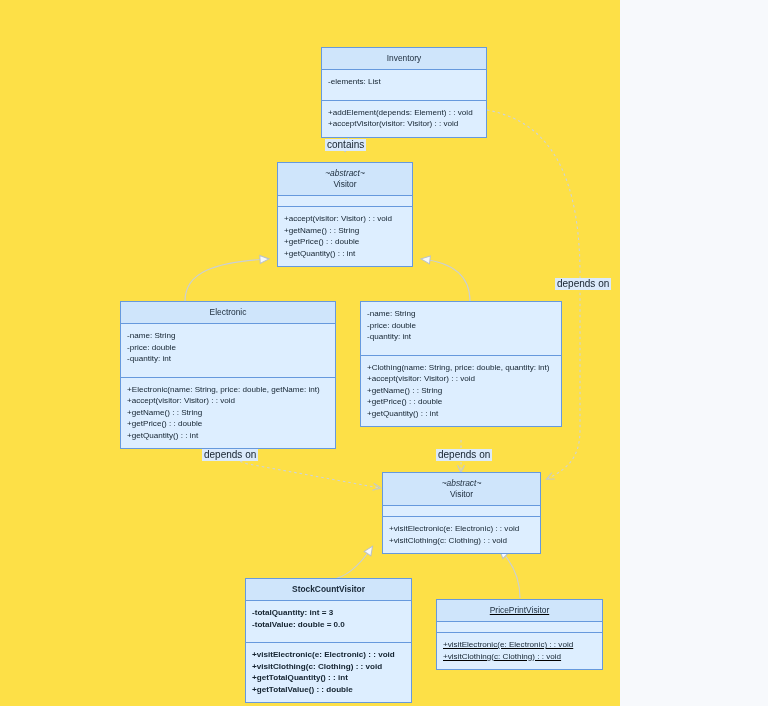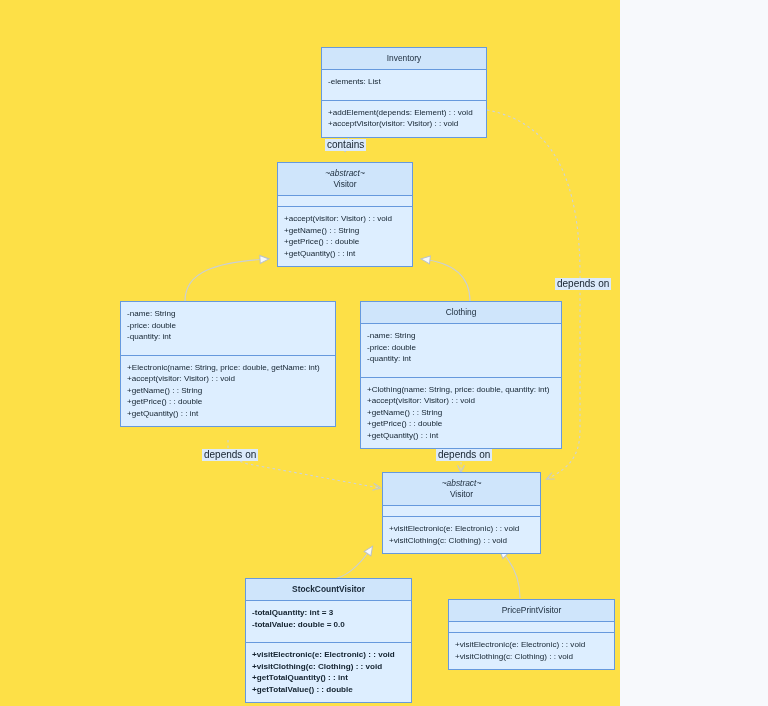--- a/index.html
+++ b/index.html
@@ -121,38 +121,38 @@
     <div class="uml-attrs empty"></div>
     <div class="uml-ops">
       <div class="uml-line">+accept(visitor: Visitor) : : void</div>
       <div class="uml-line">+getName() : : String</div>
       <div class="uml-line">+getPrice() : : double</div>
       <div class="uml-line">+getQuantity() : : int</div>
     </div>
   </div>
 
   <div class="uml-class" style="left:120px; top:301px; width:216px;">
+    <div class="uml-header">
+      <span class="cname">Electronic</span>
+    </div>
     <div class="uml-attrs">
       <div class="uml-line">-name: String</div>
       <div class="uml-line">-price: double</div>
       <div class="uml-line">-quantity: int</div>
     </div>
     <div class="uml-ops">
       <div class="uml-line">+Electronic(name: String, price: double, getName: int)</div>
       <div class="uml-line">+accept(visitor: Visitor) : : void</div>
       <div class="uml-line">+getName() : : String</div>
       <div class="uml-line">+getPrice() : : double</div>
       <div class="uml-line">+getQuantity() : : int</div>
     </div>
   </div>
 
   <div class="uml-class" style="left:360px; top:301px; width:202px;">
-    <div class="uml-header">
-      <span class="cname">Clothing</span>
-    </div>
     <div class="uml-attrs">
       <div class="uml-line">-name: String</div>
       <div class="uml-line">-price: double</div>
       <div class="uml-line">-quantity: int</div>
     </div>
     <div class="uml-ops">
       <div class="uml-line">+Clothing(name: String, price: double, quantity: int)</div>
       <div class="uml-line">+accept(visitor: Visitor) : : void</div>
       <div class="uml-line">+getName() : : String</div>
       <div class="uml-line">+getPrice() : : double</div>
@@ -181,21 +181,21 @@
       <div class="uml-line">-totalValue: double = 0.0</div>
     </div>
     <div class="uml-ops">
       <div class="uml-line">+visitElectronic(e: Electronic) : : void</div>
       <div class="uml-line">+visitClothing(c: Clothing) : : void</div>
       <div class="uml-line">+getTotalQuantity() : : int</div>
       <div class="uml-line">+getTotalValue() : : double</div>
     </div>
   </div>
 
-  <div class="uml-class" style="left:448px; top:599px; width:167px;">
+  <div class="uml-class" style="left:436px; top:599px; width:167px;text-decoration:underline;">
     <div class="uml-header">
       <span class="cname">PricePrintVisitor</span>
     </div>
     <div class="uml-attrs empty"></div>
     <div class="uml-ops">
       <div class="uml-line">+visitElectronic(e: Electronic) : : void</div>
       <div class="uml-line">+visitClothing(c: Clothing) : : void</div>
     </div>
   </div>
 

